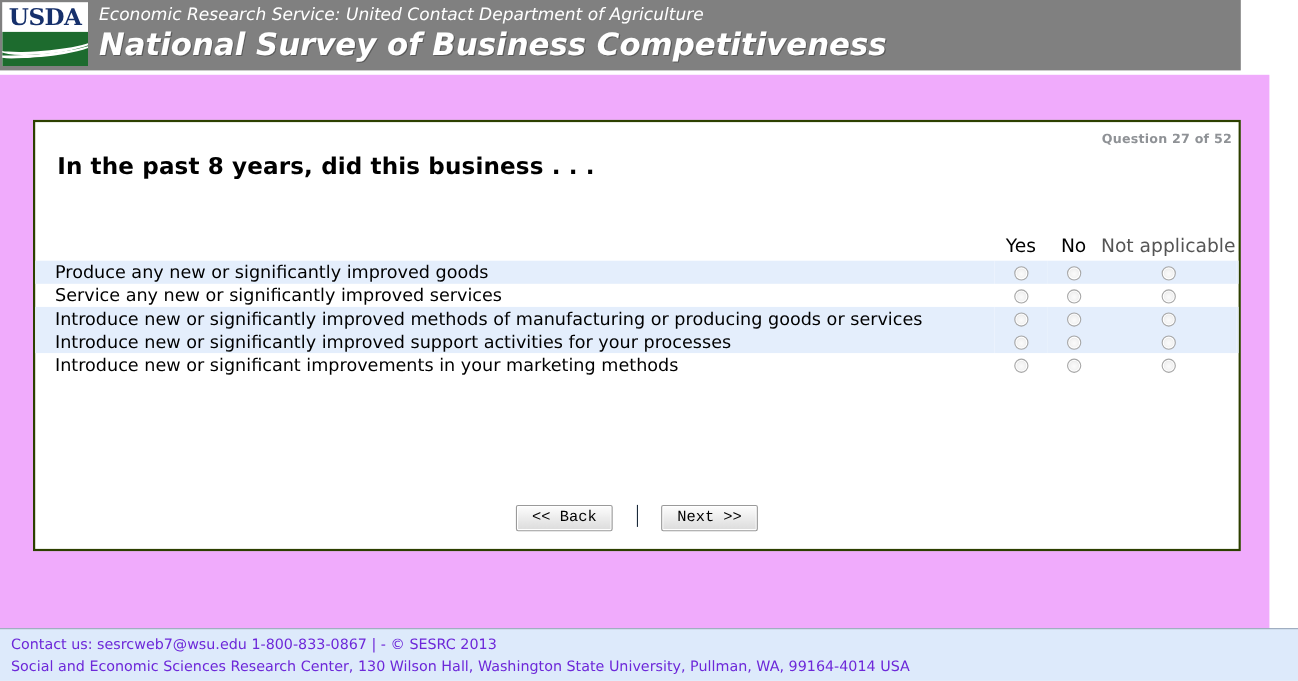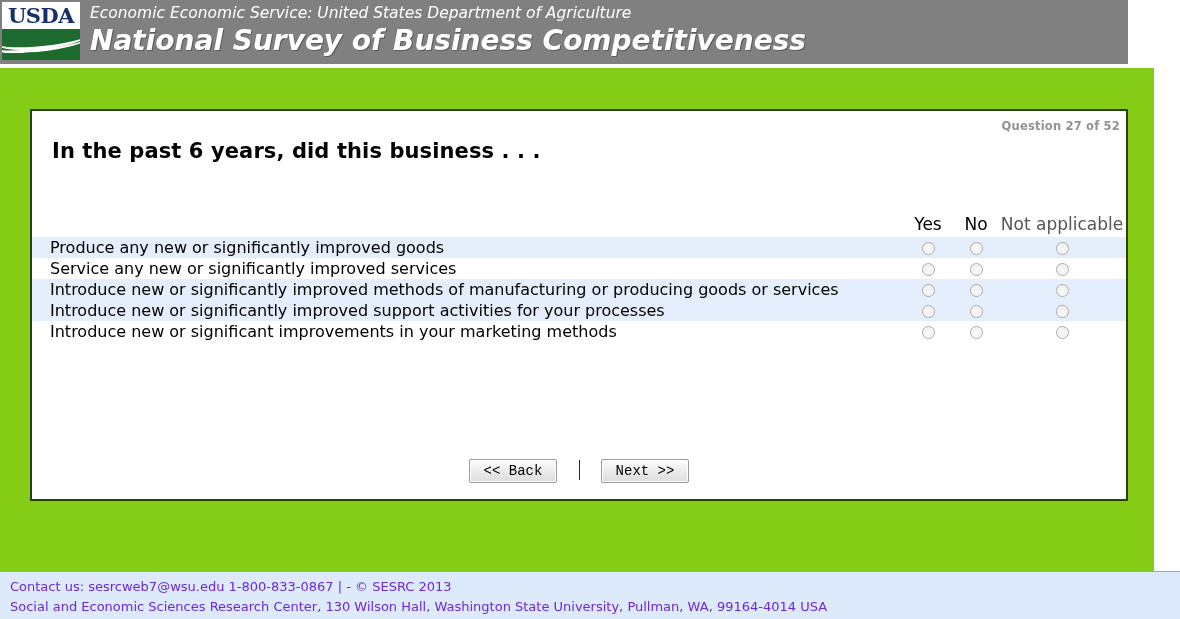--- a/index.html
+++ b/index.html
@@ -91,21 +91,21 @@
     white-space: nowrap;
     text-shadow: 1px 1px 0 #5a5a5a;
   }
 
   
   #page-body {
     position: absolute;
     left: 0; top: 68px;
     width: 1154px;
     height: 503px;
-    background: #84cc16;
+    background: #f0abfc;
   }
 
   
   #survey-panel {
     position: absolute;
     left: 30px; top: 41px;
     width: 1098px;
     height: 392px;
     background: #ffffff;
     border: 2px solid #2d4000;
@@ -234,32 +234,32 @@
 <body>
 
 <div id="site-header">
   <div id="usda-logo">
     <div class="usda-word">USDA</div>
     <div class="usda-field"></div>
     <div class="swoosh1"></div>
     <div class="swoosh2"></div>
   </div>
   <div id="header-text">
-    <div id="agency-line">Economic Economic Service: United States Department of Agriculture</div>
+    <div id="agency-line">Economic Research Service: United Contact Department of Agriculture</div>
     <div id="survey-title">National Survey of Business Competitiveness</div>
   </div>
 </div>
 
 <div id="page-body">
 
   <div id="survey-panel">
 
     <div id="question-counter">Question 27 of 52</div>
 
-    <div id="question-title">In the past 6 years, did this business . . .</div>
+    <div id="question-title">In the past 8 years, did this business . . .</div>
 
     <table id="answer-table" cellspacing="0" cellpadding="0">
       <thead>
         <tr class="col-head-row">
           <td class="spacer-left"></td>
           <td></td>
           <td class="col-head-cell">Yes</td>
           <td class="col-head-cell">No</td>
           <td class="col-head-cell na">Not applicable</td>
           <td class="spacer-right"></td>

